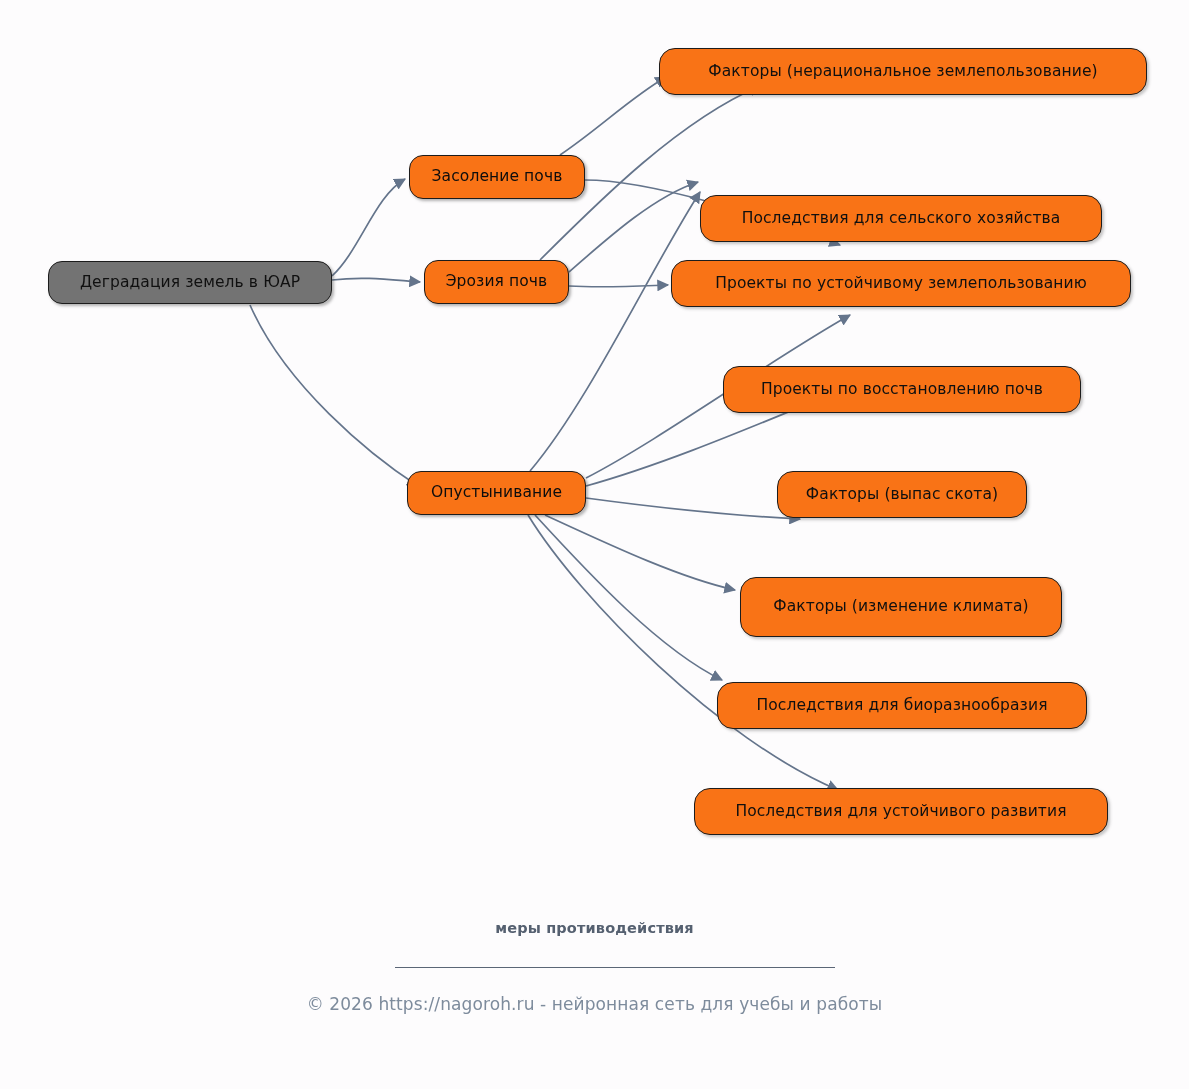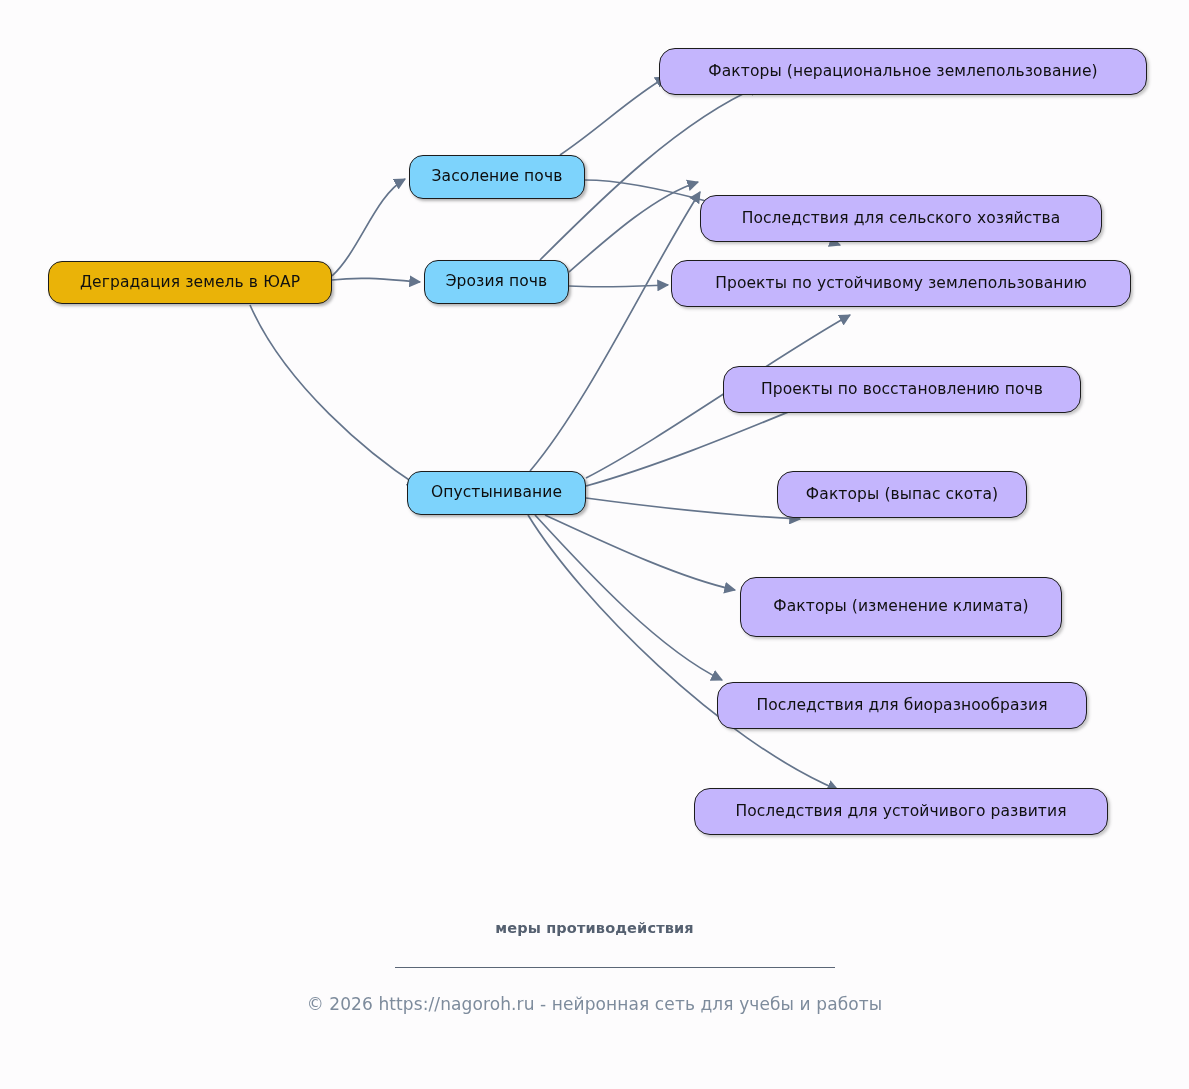--- a/index.html
+++ b/index.html
@@ -16,34 +16,34 @@
     position:absolute;
     box-sizing:border-box;
     display:flex;align-items:center;justify-content:center;
     white-space:nowrap;
     border-radius:14px;
     font-size:15.5px;
     line-height:1;
     letter-spacing:0.1px;
   }
   .node.root{
-    background:#eab308;
+    background:#737373;
     border:1.6px solid #1c1c1c;
     color:#101010;
     box-shadow:2px 2px 3px rgba(60,60,60,0.38);
   }
   .node.mid{
-    background:#7dd3fc;
+    background:#f97316;
     border:1.6px solid #1c1c1c;
     color:#0d0d0d;
     box-shadow:2px 2px 3px rgba(60,60,60,0.38);
     text-align:right;
   }
   .node.leaf{
-    background:#c4b5fd;
+    background:#f97316;
     border:1.6px solid #1d1d1d;
     color:#101010;
     border-radius:16px;
     box-shadow:2px 2px 3px rgba(70,70,70,0.30);
   }
 
   .footer{
     position:absolute;left:0;width:1189px;text-align:center;
   }
   .footer-title{

